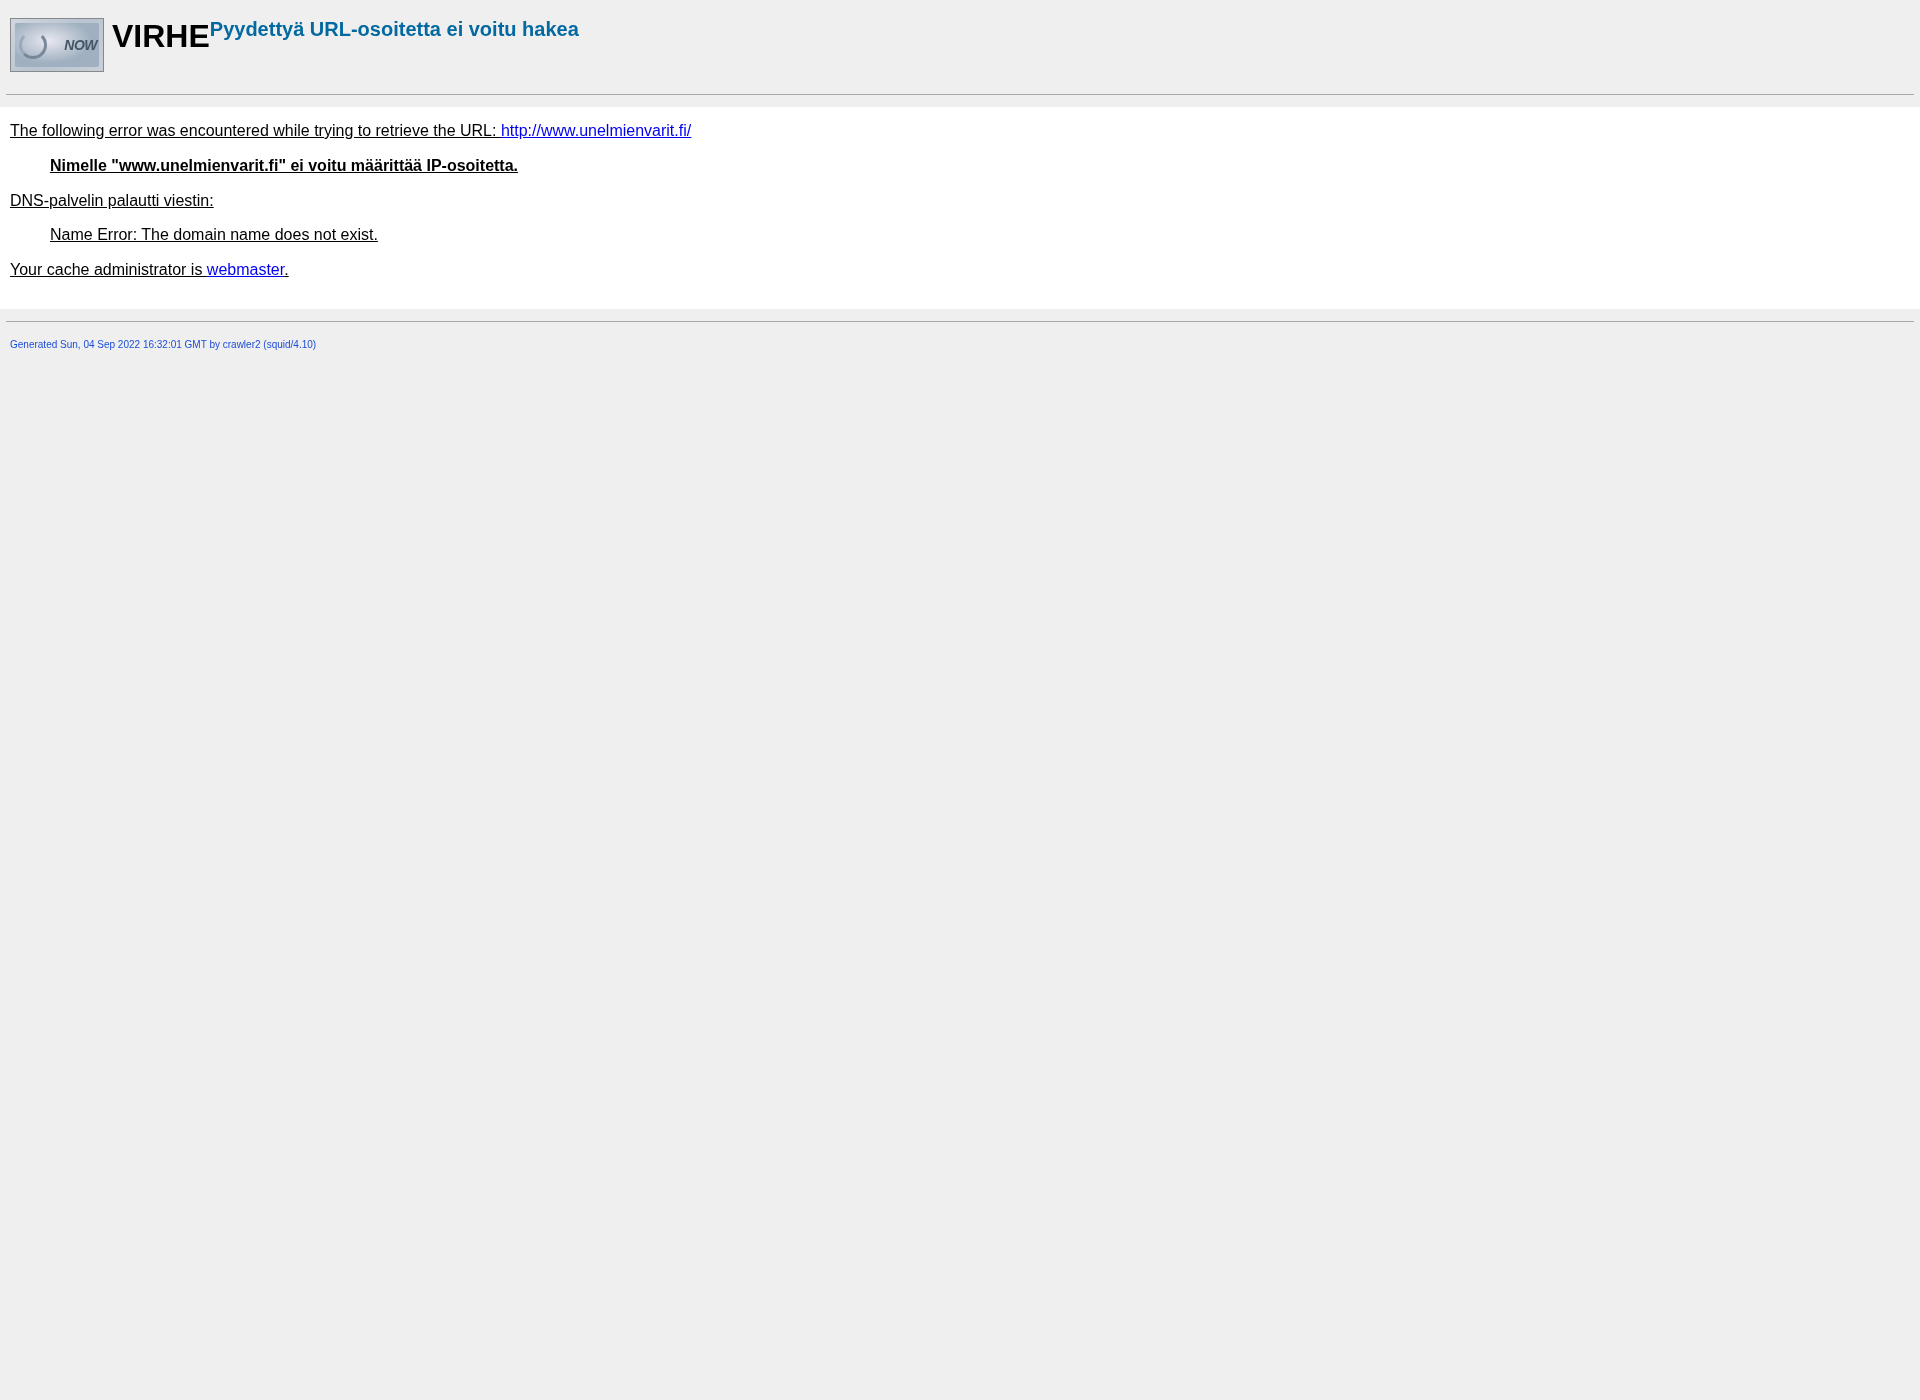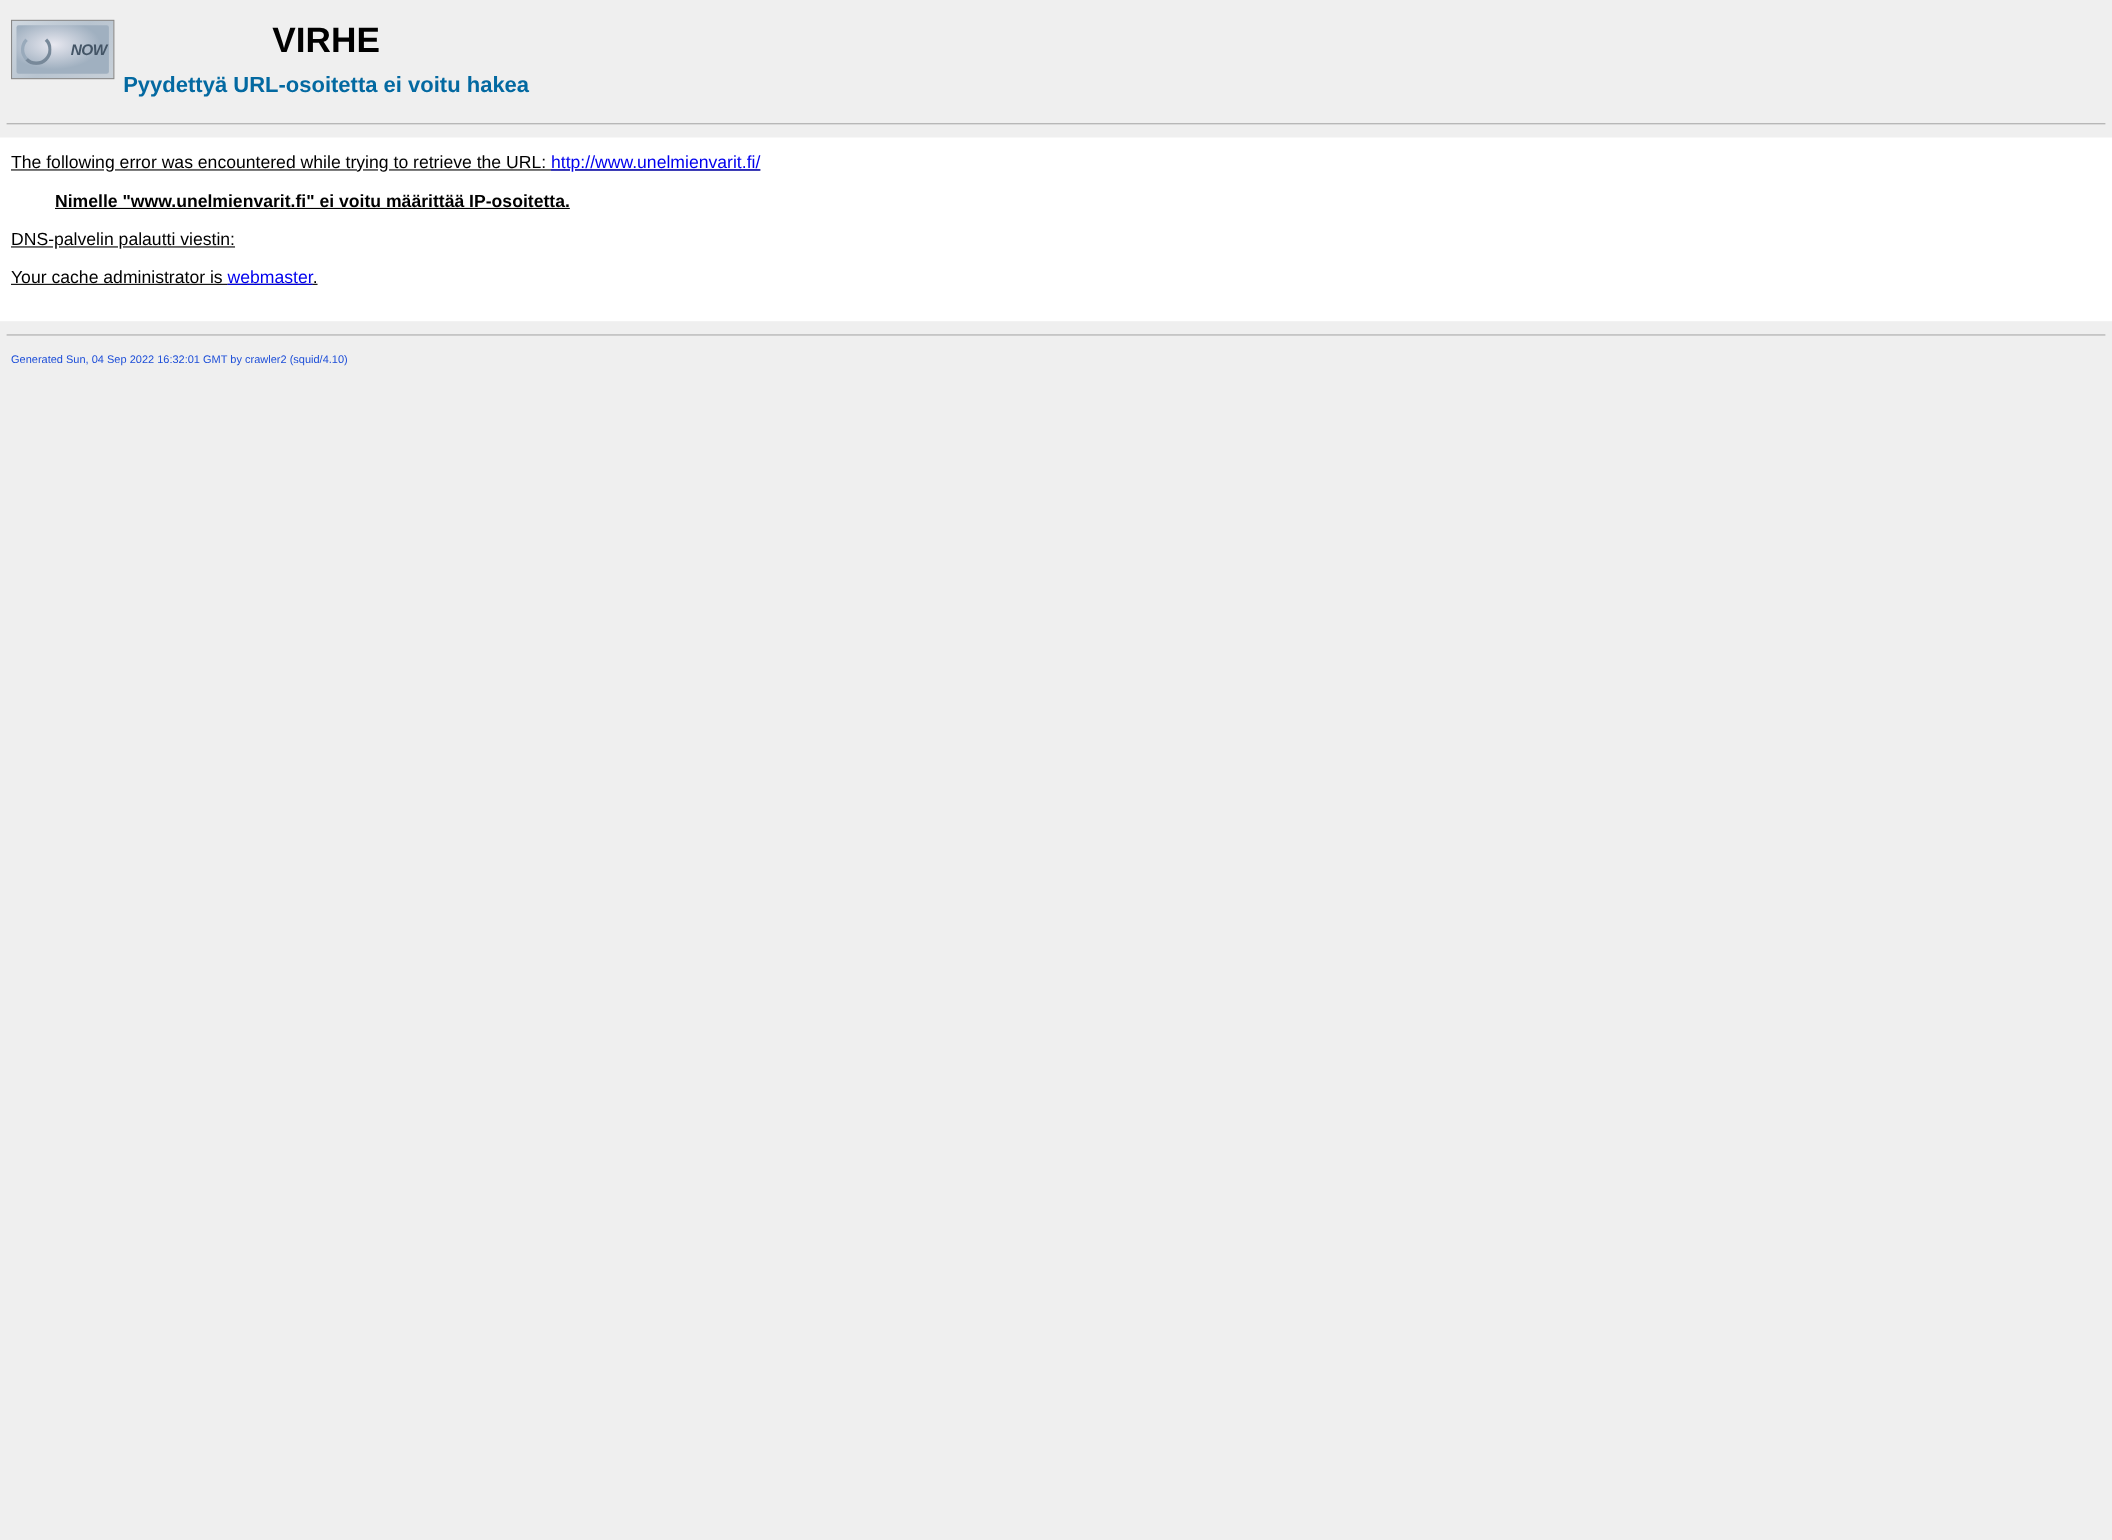--- a/index.html
+++ b/index.html
@@ -58,22 +58,20 @@
       transform: translateY(-50%);
       width: 28px;
       height: 28px;
       border: 3px solid #789;
       border-radius: 50%;
       border-top-color: transparent;
       border-left-color: #9ab;
     }
     .header-text {
       display: flex;
-      flex-direction: column;
-      text-align: center;
     }
     h1 {
       font-size: 32px;
       font-weight: bold;
       margin-bottom: 12px;
       color: #000;
     }
     h2 {
       font-size: 20px;
       font-weight: bold;
@@ -133,20 +131,21 @@
 </div>
 
 <hr>
 
 <div class="content-section">
   <p>
     <span>The following error was encountered while trying to retrieve the URL: </span><a href="#">http://www.unelmienvarit.fi/</a>
   </p>
   <p class="indented-bold">Nimelle "www.unelmienvarit.fi" ei voitu määrittää IP-osoitetta.</p>
   <p>DNS-palvelin palautti viestin:</p>
+  <p class="indented">Name Error: The domain name does not exist.</p>
   <p>
     <span>Your cache administrator is </span><a href="#">webmaster</a><span>.</span>
   </p>
 </div>
 
 <hr>
 
 <div class="footer-section">
   <p class="footer-text">Generated Sun, 04 Sep 2022 16:32:01 GMT by crawler2 (squid/4.10)</p>
 </div>

